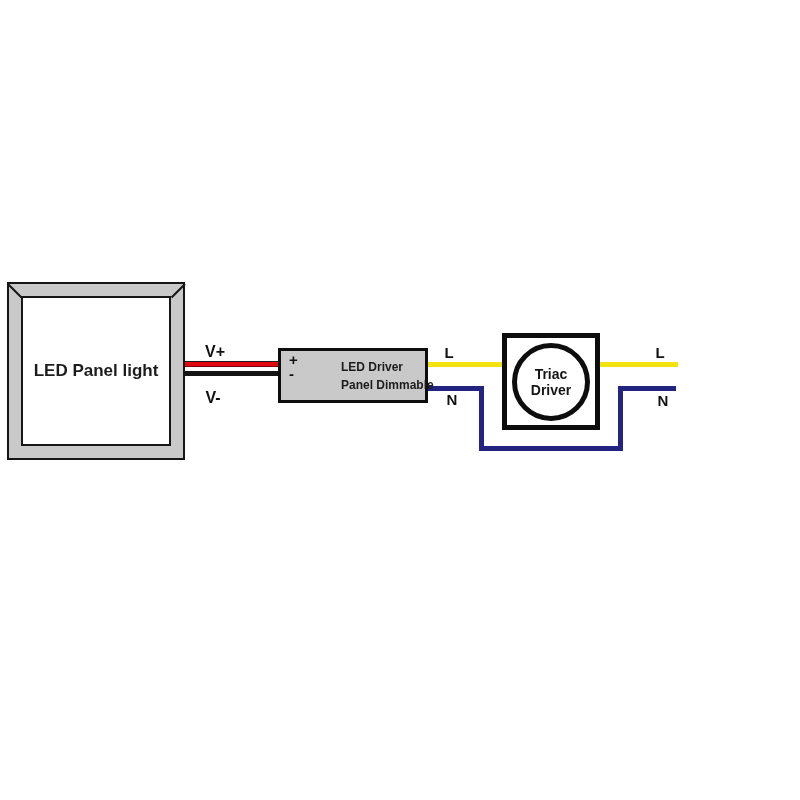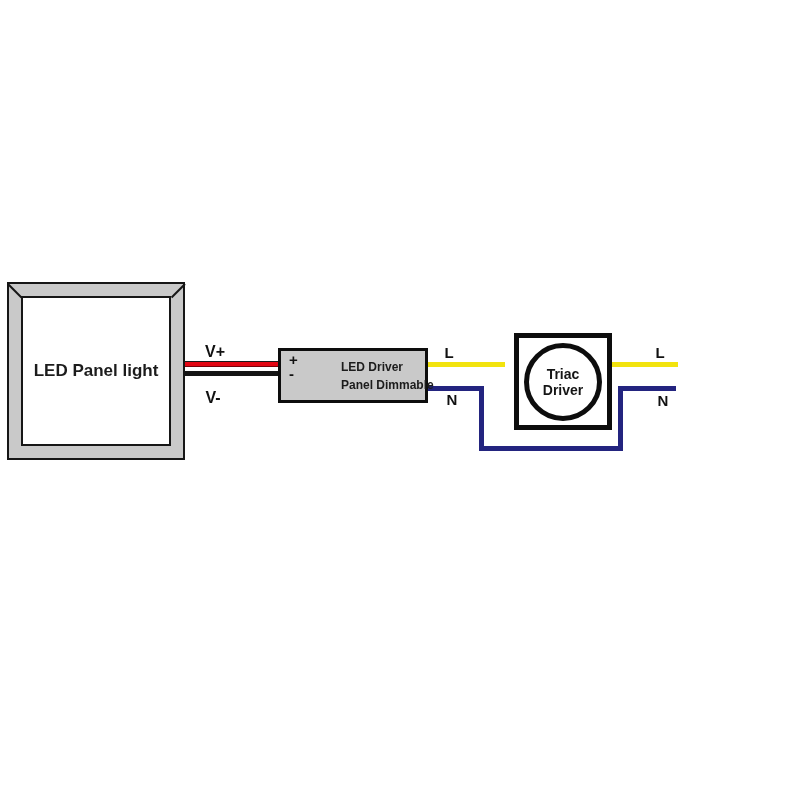--- a/index.html
+++ b/index.html
@@ -79,21 +79,21 @@
     line-height: 14px;
   }
   .driver-text {
     position: absolute; left: 36px; top: 7px;
     font-size: 12px; font-weight: bold; color: #1c1c1c;
     line-height: 18px; white-space: nowrap; margin-left: 24px;
   }
 
   
   .dimmer-box {
-    left: 514px; top: 333px; width: 98px; height: 97px;
+    left: 502px; top: 333px; width: 98px; height: 97px;
     box-sizing: border-box;
     border: 5px solid #0d0d0d;
     background: #ffffff;
     z-index: 2;
     display: flex; align-items: center; justify-content: center;
   }
   .dimmer-circle {
     width: 78px; height: 78px;
     box-sizing: border-box;
     border: 5px solid #0d0d0d;

